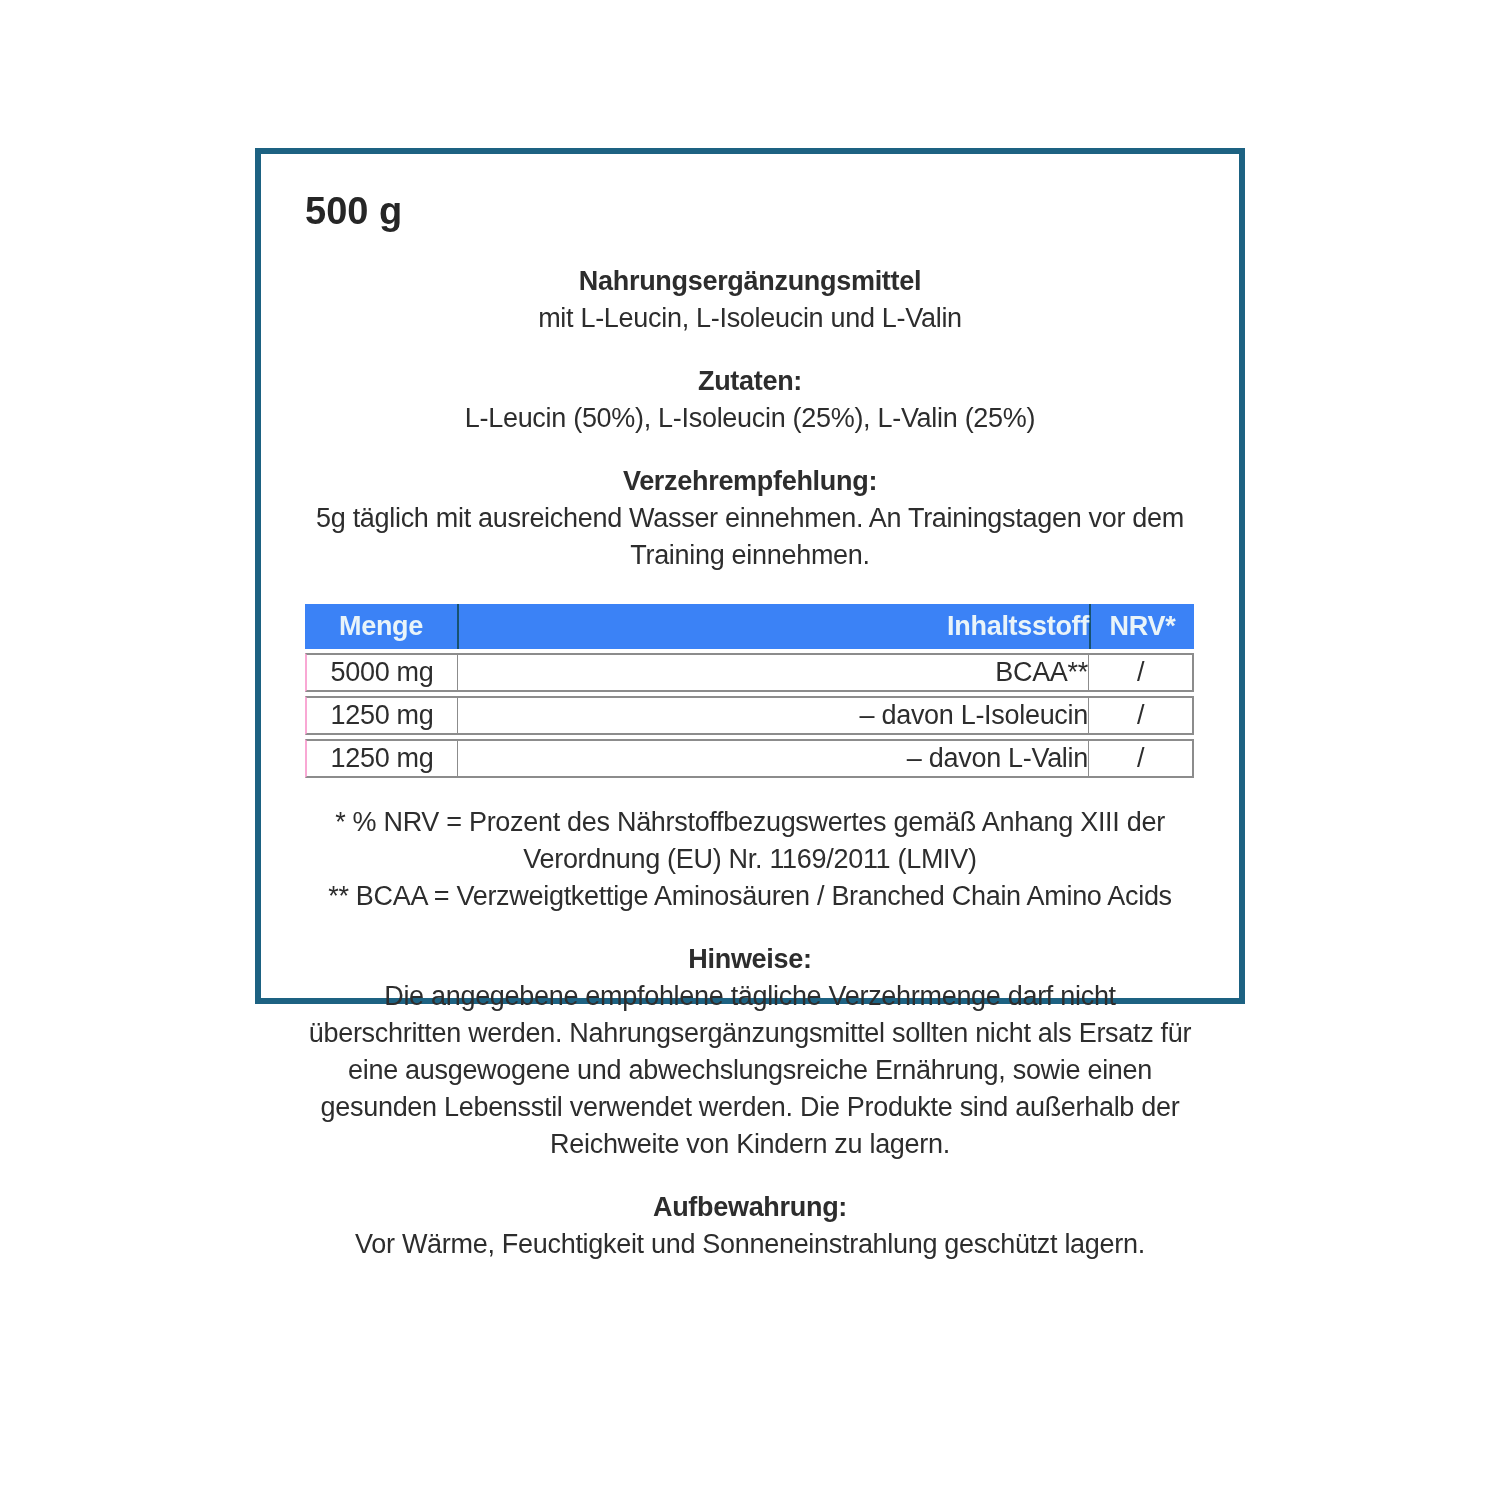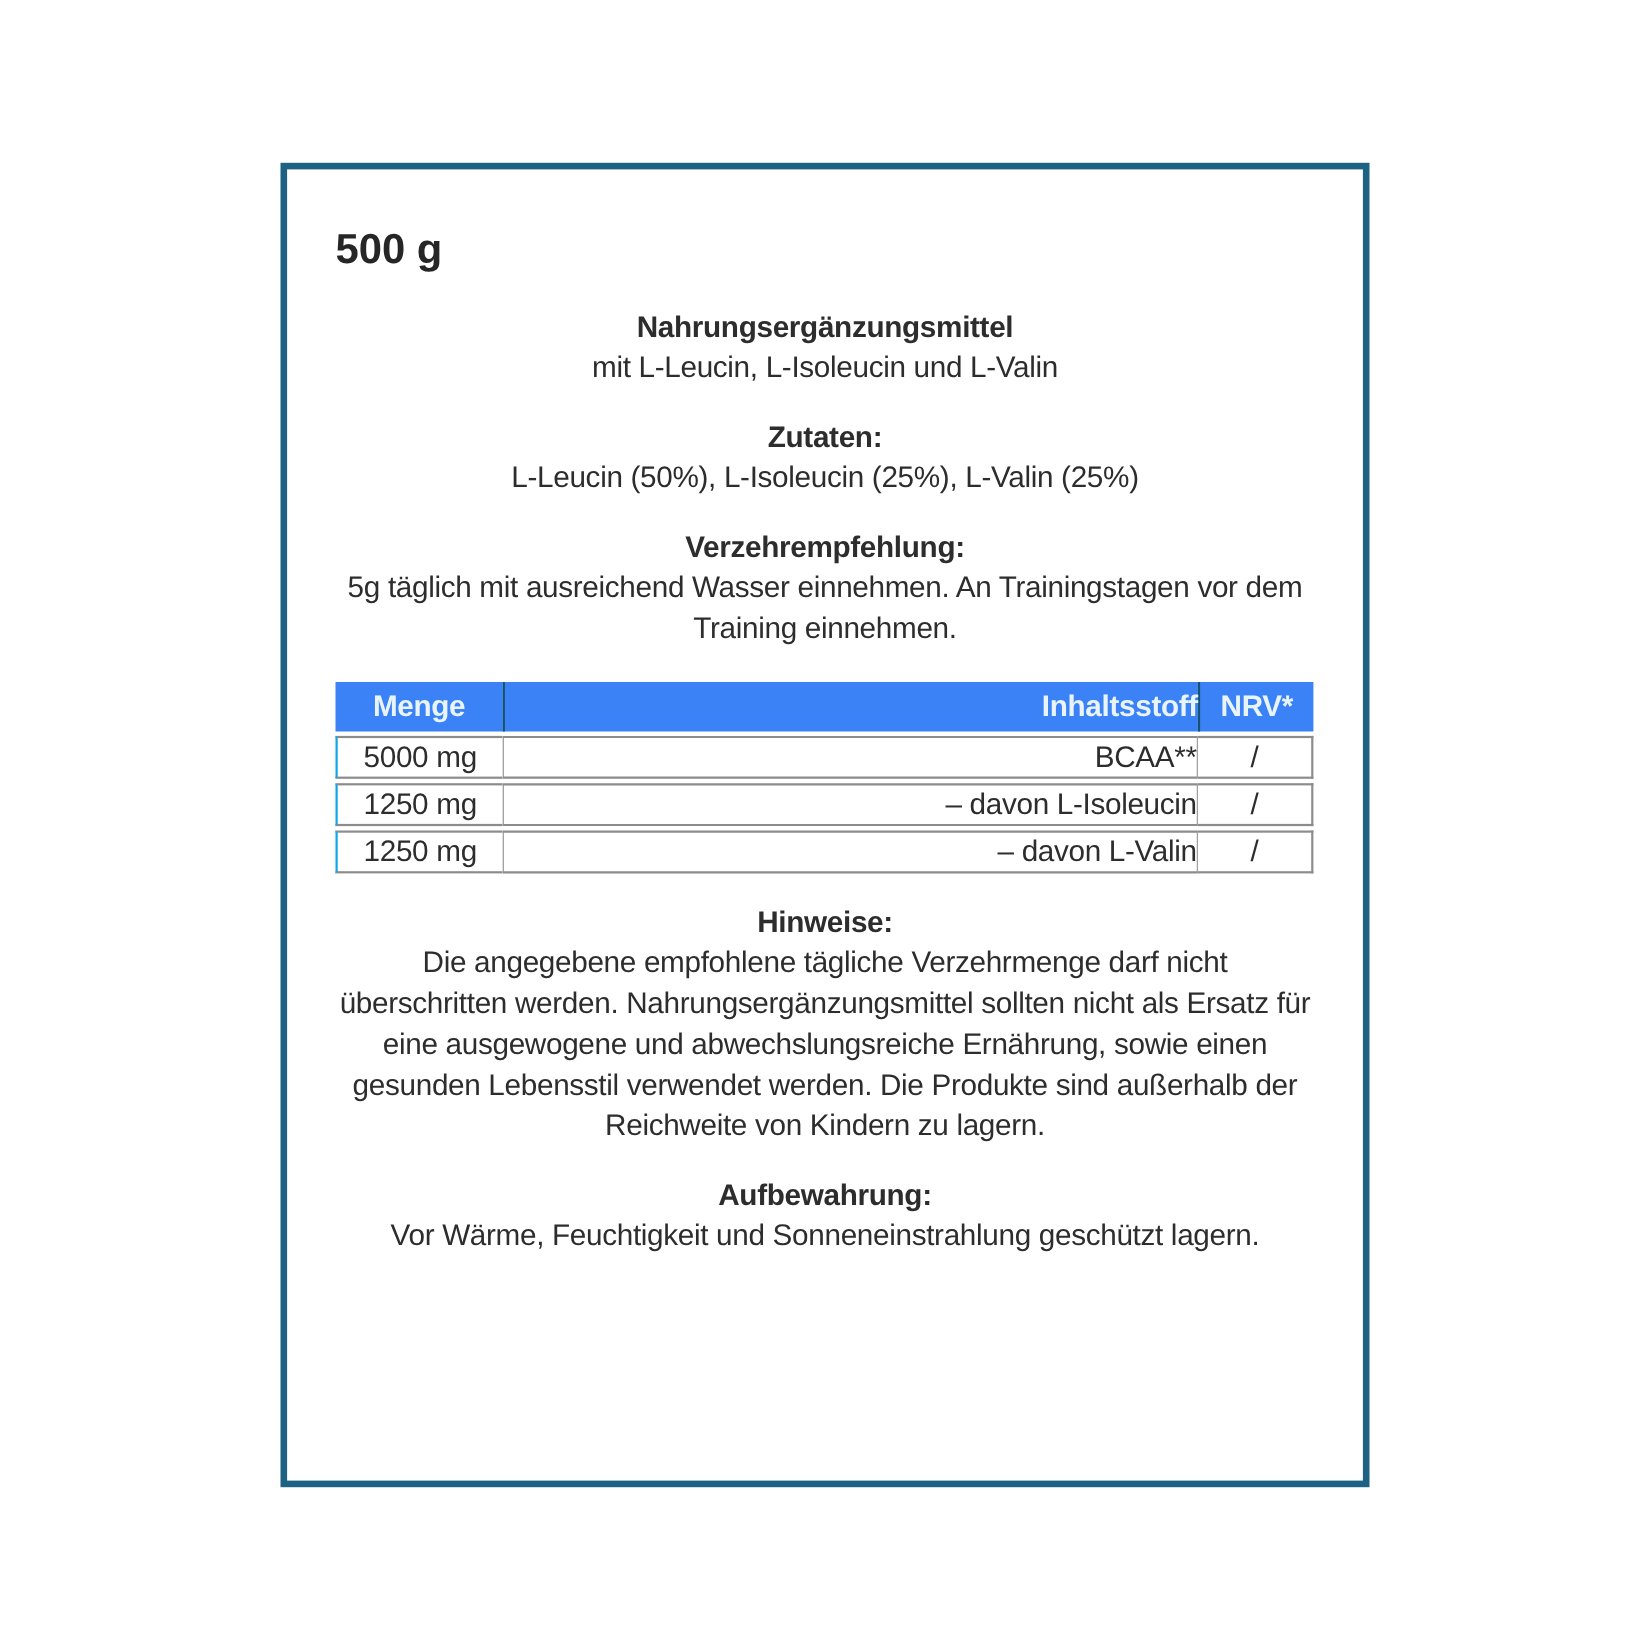--- a/index.html
+++ b/index.html
@@ -13,25 +13,25 @@
     height: 1500px;
     position: relative;
     font-family: "Liberation Sans", "DejaVu Sans", sans-serif;
     color: #2d2d2d;
   }
   .frame {
     position: absolute;
     left: 255px;
     top: 148px;
     width: 990px;
-    height: 1204px;
+    height: 856px;
     box-sizing: border-box;
     border: 6px solid #1d6282;
     background: #ffffff;
-    padding: 52px 44px;
+    padding: 36px 44px;
   }
   .weight {
     font-size: 38px;
     font-weight: 700;
     margin: 0 0 30px 0;
     color: #262626;
   }
   .sec {
     margin: 0 0 26px 0;
     font-size: 27px;
@@ -78,21 +78,21 @@
   table.nutrients th.h-nrv {
     border-left: 2px solid #175270;
   }
   table.nutrients td {
     border-top: 2px solid #8c8c8c;
     border-bottom: 2px solid #8c8c8c;
     padding: 2px 0;
     background: #ffffff;
   }
   table.nutrients td.menge {
-    border-left: 2px solid #0ea5e9;
+    border-left: 2px solid #f9a8d4;
     text-align: center;
   }
   table.nutrients td.stoff {
     border-left: 1px solid #8c8c8c;
     border-right: 1px solid #8c8c8c;
     text-align: right;
     padding-left: 26px;
   }
   table.nutrients td.nrv {
     border-right: 2px solid #8c8c8c;
@@ -147,20 +147,24 @@
         <td class="nrv">/</td>
       </tr>
       <tr>
         <td class="menge">1250 mg</td>
         <td class="stoff">– davon L-Valin</td>
         <td class="nrv">/</td>
       </tr>
     </tbody>
   </table>
 
+  <div class="sec">
+    <span class="txt">* % NRV = Prozent des Nährstoffbezugswertes gemäß Anhang XIII der Verordnung (EU) Nr. 1169/2011 (LMIV)</span>
+    <span class="txt">** BCAA = Verzweigtkettige Aminosäuren / Branched Chain Amino Acids</span>
+  </div>
 
   <div class="sec">
     <span class="hd">Hinweise:</span>
     <span class="txt">Die angegebene empfohlene tägliche Verzehrmenge darf nicht überschritten werden. Nahrungsergänzungsmittel sollten nicht als Ersatz für eine ausgewogene und abwechslungsreiche Ernährung, sowie einen gesunden Lebensstil verwendet werden. Die Produkte sind außerhalb der Reichweite von Kindern zu lagern.</span>
   </div>
 
   <div class="sec">
     <span class="hd">Aufbewahrung:</span>
     <span class="txt">Vor Wärme, Feuchtigkeit und Sonneneinstrahlung geschützt lagern.</span>
   </div>

